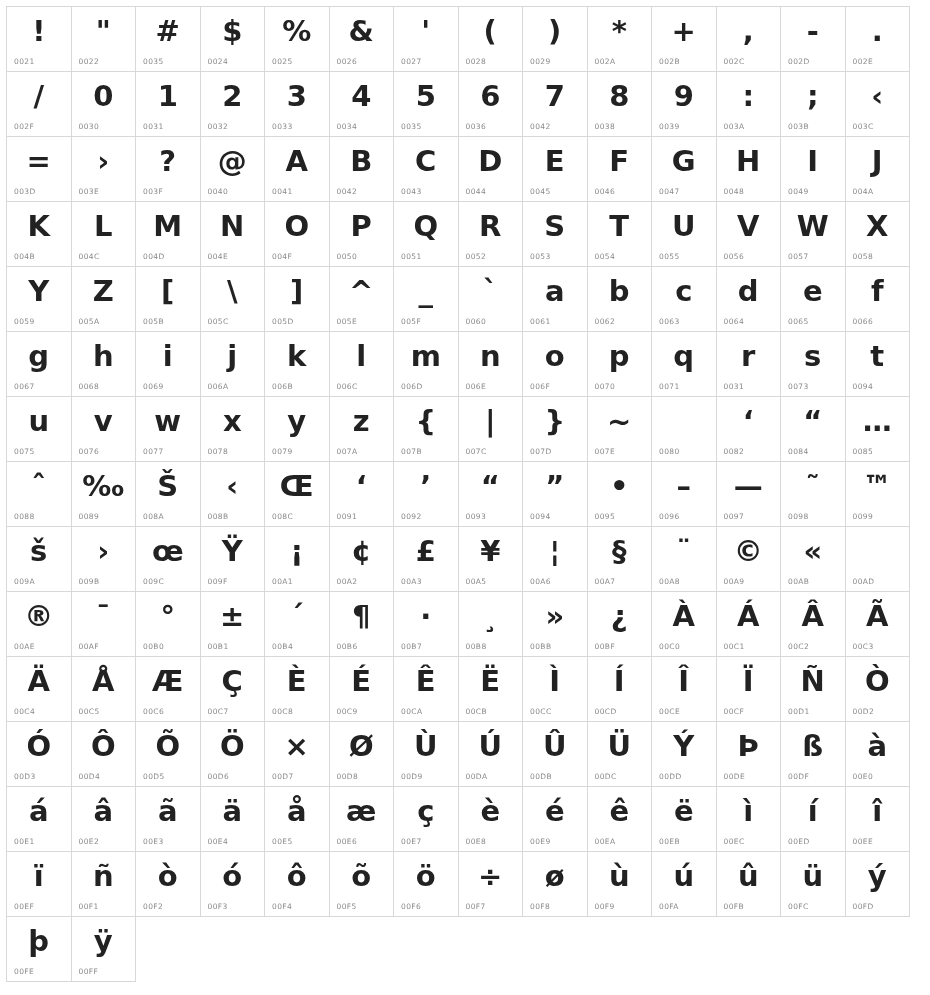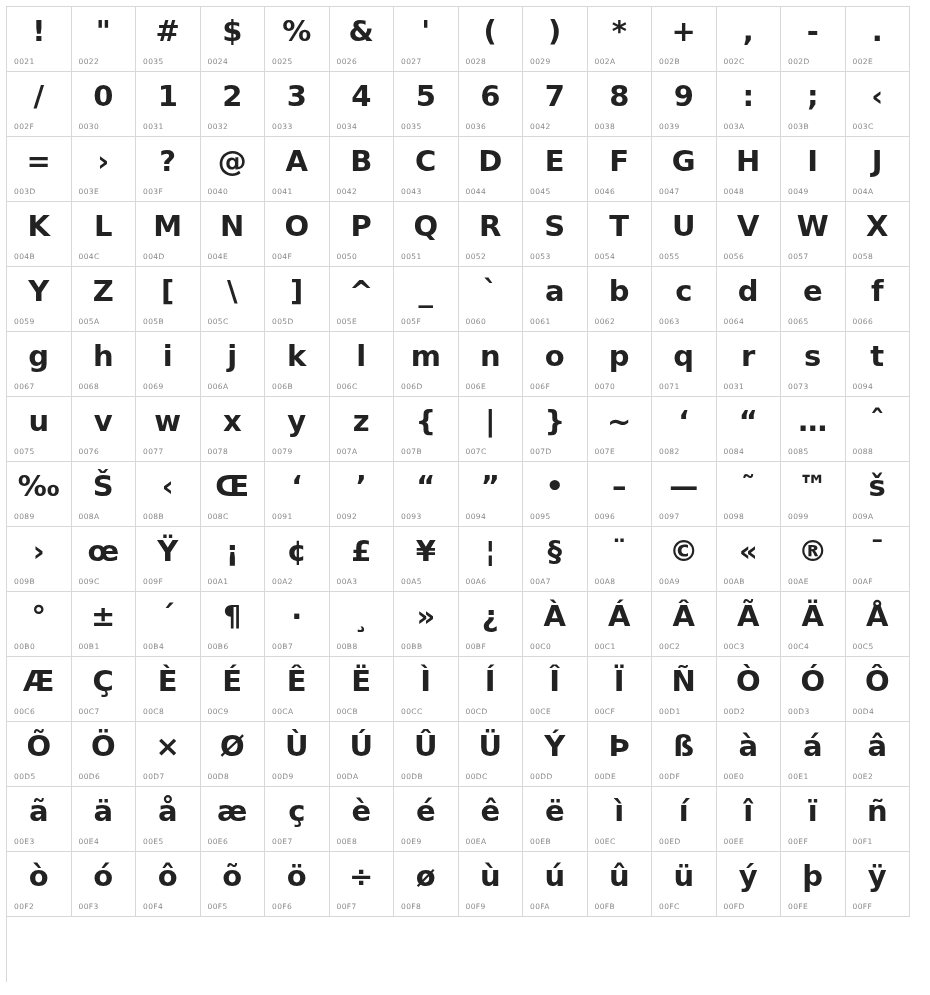--- a/index.html
+++ b/index.html
@@ -435,20 +435,24 @@
       <div class="code">007C</div>
     </div>
     <div class="cell">
       <div class="glyph">}</div>
       <div class="code">007D</div>
     </div>
     <div class="cell">
       <div class="glyph">~</div>
       <div class="code">007E</div>
     </div>
+    <div class="cell empty">
+      <div class="glyph"></div>
+      <div class="code">0080</div>
+    </div>
     <div class="cell">
       <div class="glyph">‘</div>
       <div class="code">0082</div>
     </div>
     <div class="cell">
       <div class="glyph">“</div>
       <div class="code">0084</div>
     </div>
     <div class="cell">
       <div class="glyph">…</div>
@@ -554,20 +558,24 @@
       <div class="glyph">¨</div>
       <div class="code">00A8</div>
     </div>
     <div class="cell">
       <div class="glyph">©</div>
       <div class="code">00A9</div>
     </div>
     <div class="cell">
       <div class="glyph">«</div>
       <div class="code">00AB</div>
+    </div>
+    <div class="cell">
+      <div class="glyph">­</div>
+      <div class="code">00AD</div>
     </div>
     <div class="cell">
       <div class="glyph">®</div>
       <div class="code">00AE</div>
     </div>
     <div class="cell">
       <div class="glyph">¯</div>
       <div class="code">00AF</div>
     </div>
     <div class="cell">

